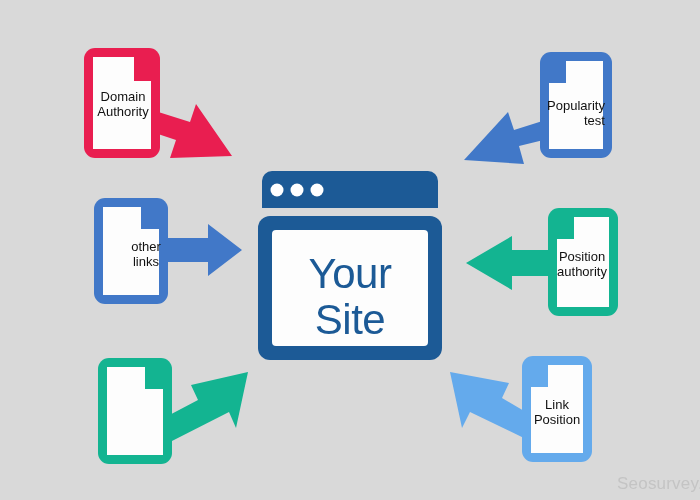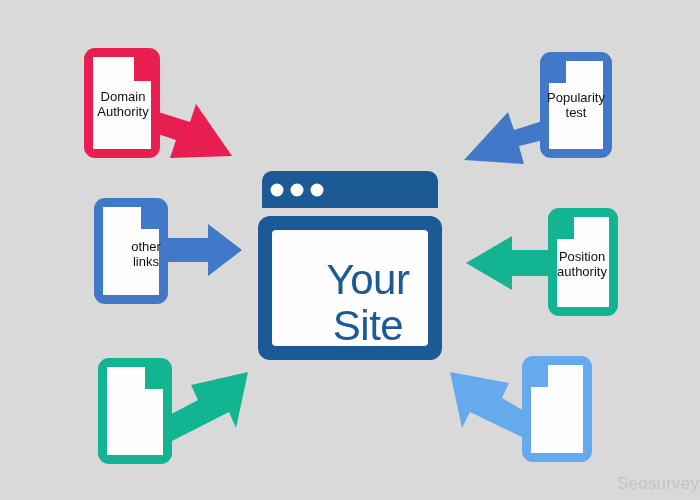--- a/index.html
+++ b/index.html
@@ -130,25 +130,27 @@
     </g>
   </svg>
 
   <div class="doc-label" style="left:90px; top:82px; width:66px; height:44px;">Domain
 Authority</div>
 
   <div class="doc-label" style="left:114px; top:232px; width:64px; height:44px;">other
 links</div>
 
 
-  <div class="doc-label" style="left:538px; top:84px; width:76px; height:42px;">Popularity
+  <div class="doc-label" style="left:538px; top:92px; width:76px; height:42px;text-align:right;">Popularity
 test</div>
 
   <div class="doc-label" style="left:545px; top:242px; width:74px; height:44px;">Position
 authority</div>
 
+  <div class="doc-label" style="left:520px; top:390px; width:74px; height:44px;">Link
+Position</div>
 
-  <div class="site-label" style="left:272px; top:244px; width:156px; height:117px;margin-left:18px;">Your
+  <div class="site-label" style="left:272px; top:238px; width:156px; height:117px;">Your
 Site</div>
 
   <div class="watermark">Seosurvey.org</div>
 
 </div>
 
 </body></html>

